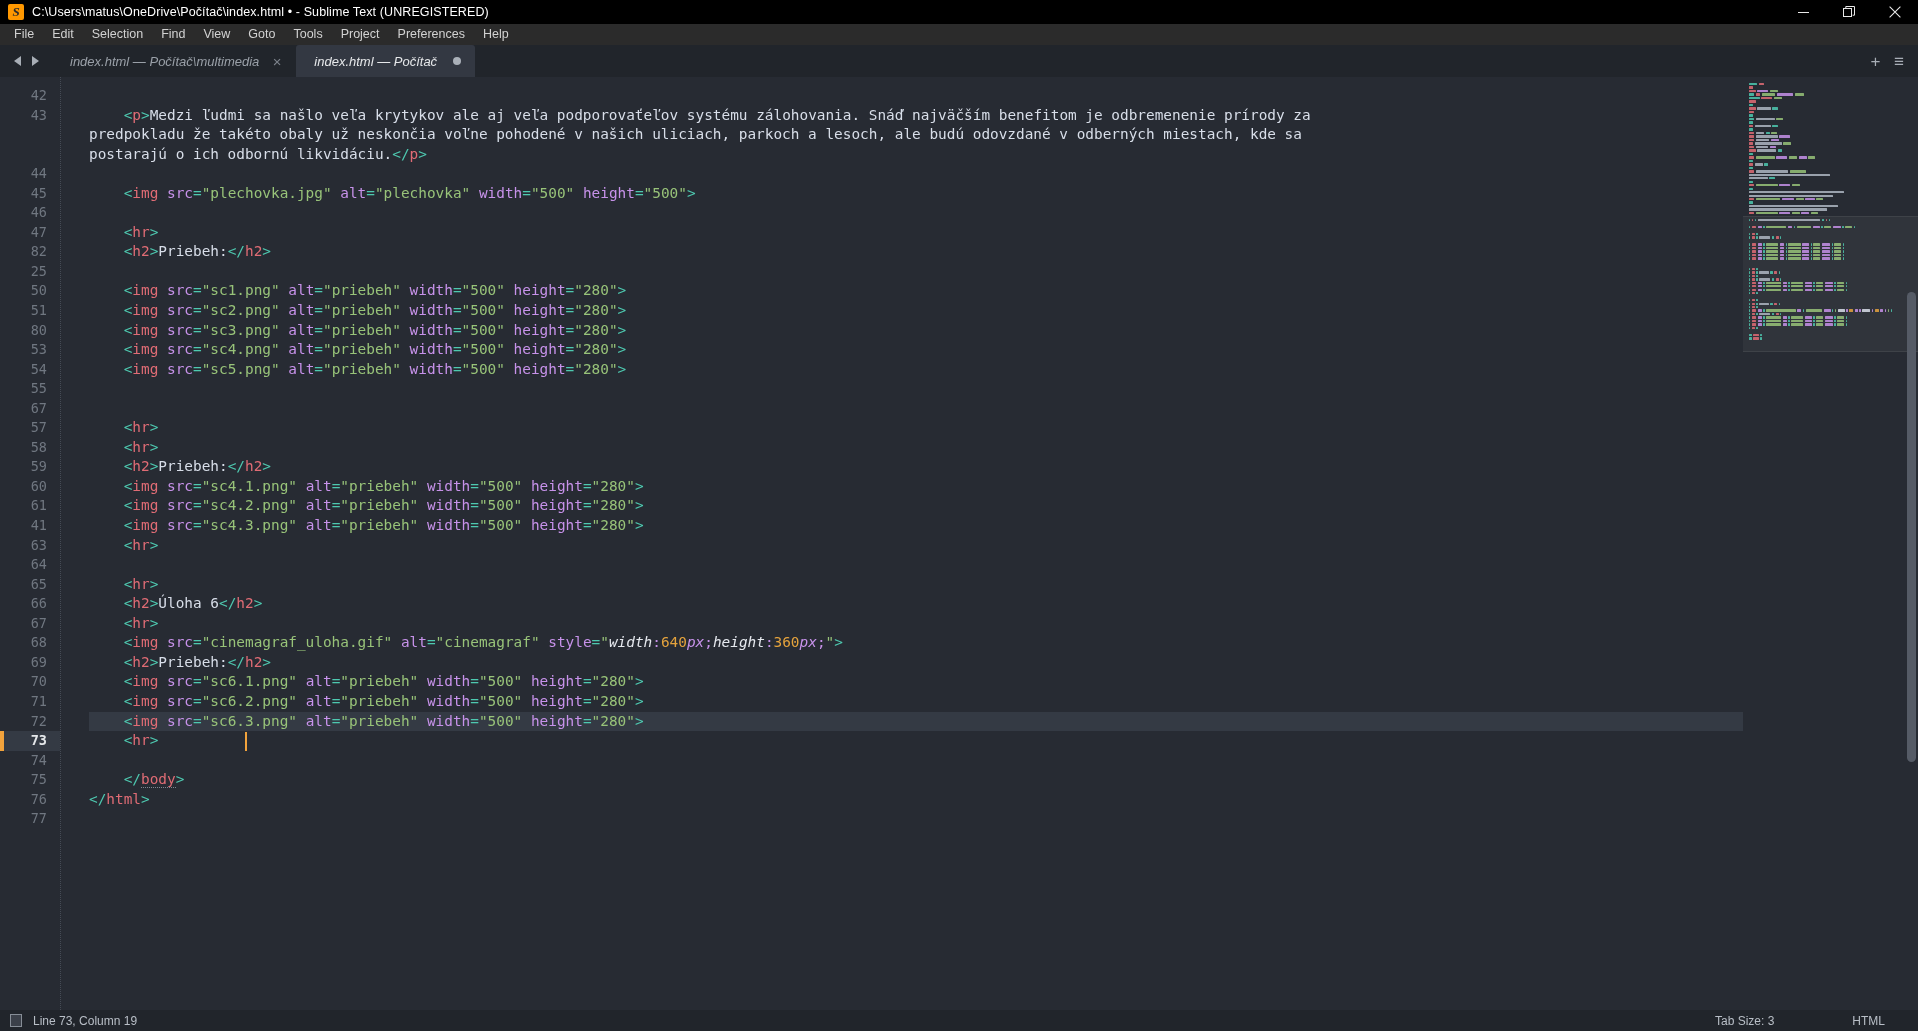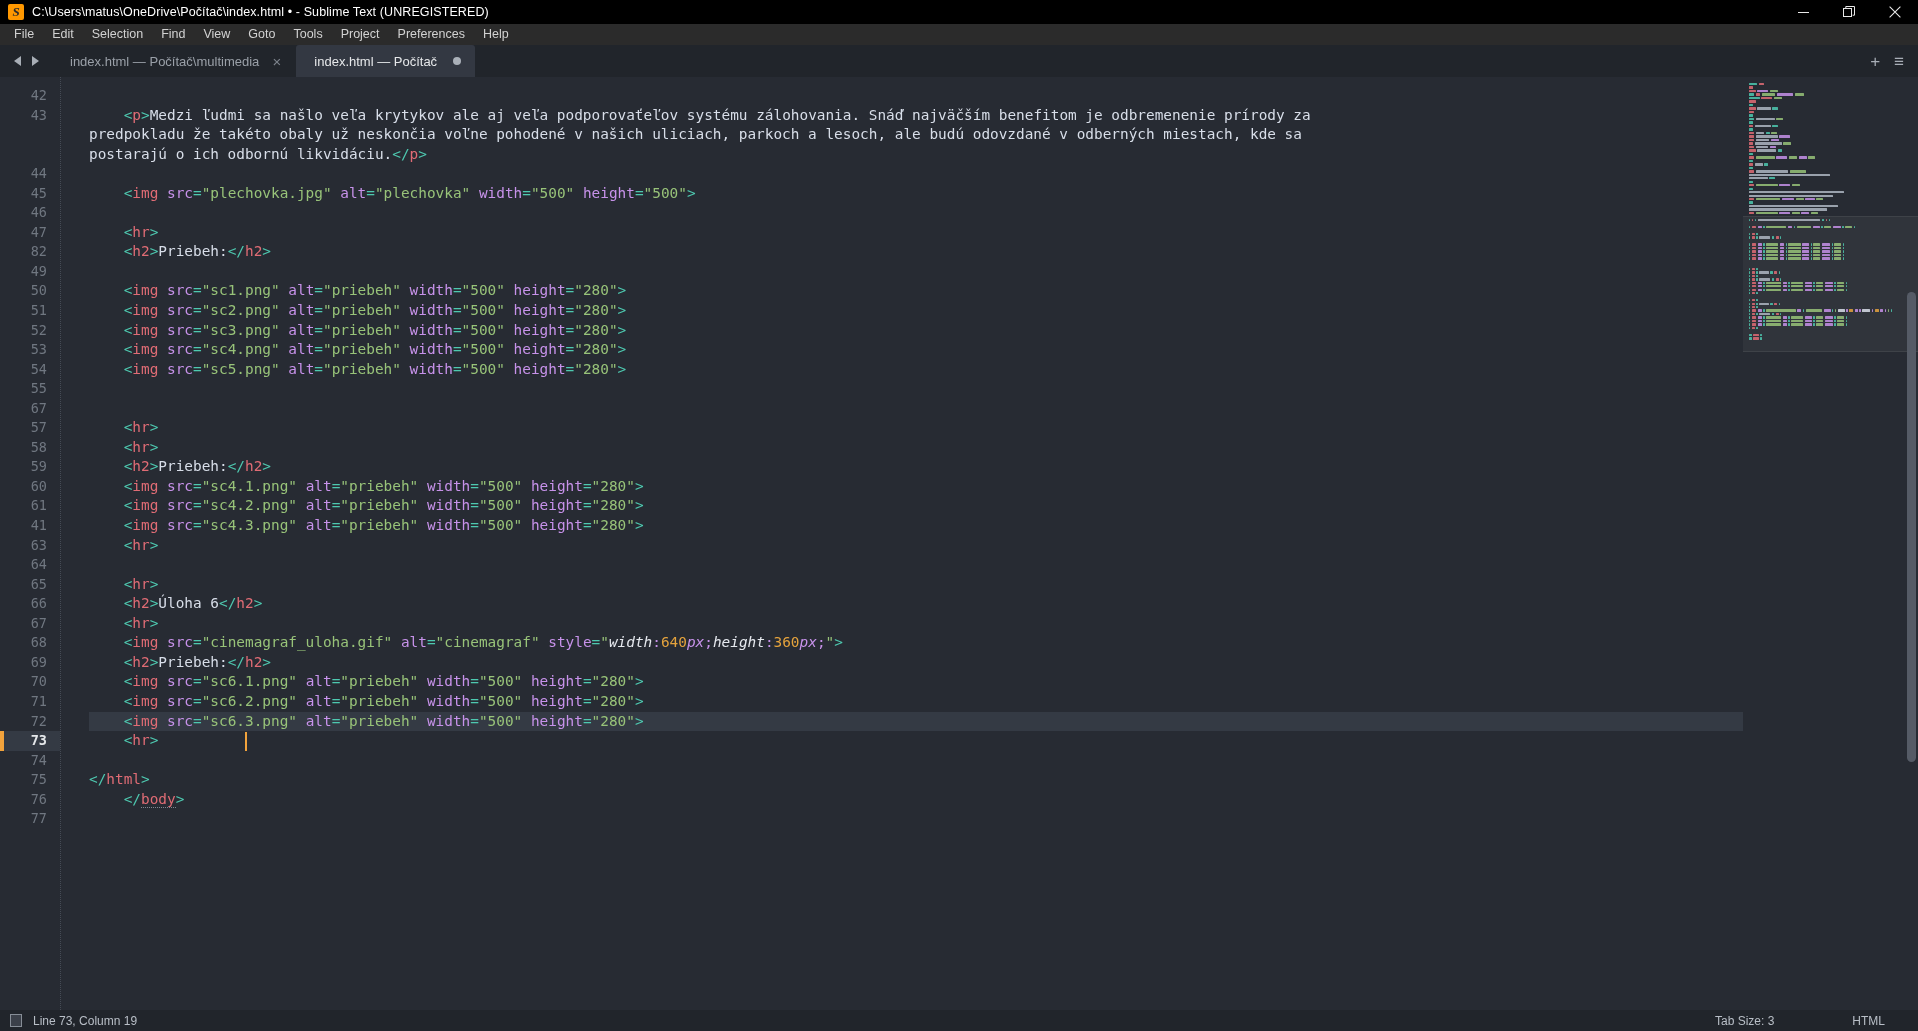--- a/index.html
+++ b/index.html
@@ -36,20 +36,21 @@
     height:21px; background:#2b2b2b; display:flex; align-items:center;
     font-family:"Liberation Sans", sans-serif; font-size:12.5px; color:#d2d2d2;
     padding-left:5px;
   }
   .menu-item{ padding:2px 9px 3px 9px; white-space:nowrap; line-height:15px; }
 
   
   #tabbar{
     height:32px; background:#21252b; display:flex; align-items:flex-start;
     position:relative;
+    font-style:italic;
   }
   #tab-nav{
     display:flex; align-items:center; gap:7px;
     padding:0 11px 0 12px; height:32px;
   }
   #tab-nav svg{ display:block; }
   .tab{
     height:32px; display:flex; align-items:center; gap:10px;
     padding:0 12px 0 18px; min-width:150px;
     font-family:"Liberation Sans", sans-serif; font-size:13px;
@@ -226,24 +227,24 @@
 
 <div id="editor-wrap">
   <div id="gutter">
       <div class="ln">42</div>
       <div class="ln" style="height: 58.65px;">43</div>
       <div class="ln">44</div>
       <div class="ln">45</div>
       <div class="ln">46</div>
       <div class="ln">47</div>
       <div class="ln">82</div>
-      <div class="ln">49</div>
+      <div class="ln">25</div>
       <div class="ln">50</div>
       <div class="ln">51</div>
-      <div class="ln">52</div>
+      <div class="ln">80</div>
       <div class="ln">53</div>
       <div class="ln">54</div>
       <div class="ln">55</div>
       <div class="ln">67</div>
       <div class="ln">57</div>
       <div class="ln">58</div>
       <div class="ln">59</div>
       <div class="ln">60</div>
       <div class="ln">61</div>
       <div class="ln">41</div>
@@ -291,22 +292,22 @@
       <div class="lrow"><span class="t-punct">    &lt;</span><span class="t-tag">hr</span><span class="t-punct">&gt;</span></div>
       <div class="lrow"><span class="t-punct">    &lt;</span><span class="t-tag">h2</span><span class="t-punct">&gt;</span><span class="t-text">Úloha 6</span><span class="t-punct">&lt;/</span><span class="t-tag">h2</span><span class="t-punct">&gt;</span></div>
       <div class="lrow"><span class="t-punct">    &lt;</span><span class="t-tag">hr</span><span class="t-punct">&gt;</span></div>
       <div class="lrow"><span class="t-punct">    &lt;</span><span class="t-tag">img</span><span class="t-attr"> src</span><span class="t-punct">=</span><span class="t-str">"cinemagraf_uloha.gif"</span><span class="t-attr"> alt</span><span class="t-punct">=</span><span class="t-str">"cinemagraf"</span><span class="t-attr"> style</span><span class="t-punct">=</span><span class="t-str">"</span><span class="t-css-prop">width</span><span class="t-css-punct">:</span><span class="t-css-num">640</span><span class="t-css-unit">px</span><span class="t-css-punct">;</span><span class="t-css-prop">height</span><span class="t-css-punct">:</span><span class="t-css-num">360</span><span class="t-css-unit">px</span><span class="t-css-punct">;</span><span class="t-str">"</span><span class="t-punct">&gt;</span></div>
       <div class="lrow"><span class="t-punct">    &lt;</span><span class="t-tag">h2</span><span class="t-punct">&gt;</span><span class="t-text">Priebeh:</span><span class="t-punct">&lt;/</span><span class="t-tag">h2</span><span class="t-punct">&gt;</span></div>
       <div class="lrow"><span class="t-punct">    &lt;</span><span class="t-tag">img</span><span class="t-attr"> src</span><span class="t-punct">=</span><span class="t-str">"sc6.1.png"</span><span class="t-attr"> alt</span><span class="t-punct">=</span><span class="t-str">"priebeh"</span><span class="t-attr"> width</span><span class="t-punct">=</span><span class="t-str">"500"</span><span class="t-attr"> height</span><span class="t-punct">=</span><span class="t-str">"280"</span><span class="t-punct">&gt;</span></div>
       <div class="lrow"><span class="t-punct">    &lt;</span><span class="t-tag">img</span><span class="t-attr"> src</span><span class="t-punct">=</span><span class="t-str">"sc6.2.png"</span><span class="t-attr"> alt</span><span class="t-punct">=</span><span class="t-str">"priebeh"</span><span class="t-attr"> width</span><span class="t-punct">=</span><span class="t-str">"500"</span><span class="t-attr"> height</span><span class="t-punct">=</span><span class="t-str">"280"</span><span class="t-punct">&gt;</span></div>
       <div class="lrow curline"><span class="t-punct">    &lt;</span><span class="t-tag">img</span><span class="t-attr"> src</span><span class="t-punct">=</span><span class="t-str">"sc6.3.png"</span><span class="t-attr"> alt</span><span class="t-punct">=</span><span class="t-str">"priebeh"</span><span class="t-attr"> width</span><span class="t-punct">=</span><span class="t-str">"500"</span><span class="t-attr"> height</span><span class="t-punct">=</span><span class="t-str">"280"</span><span class="t-punct">&gt;</span></div>
       <div class="lrow"><span class="t-punct">    &lt;</span><span class="t-tag">hr</span><span class="t-punct">&gt;</span></div>
       <div class="lrow">&nbsp;</div>
+      <div class="lrow"><span class="t-punct">    &lt;/</span><span class="t-tag underl">body</span><span class="t-punct">&gt;</span></div>
       <div class="lrow"><span class="t-punct">&lt;/</span><span class="t-tag">html</span><span class="t-punct">&gt;</span></div>
-      <div class="lrow"><span class="t-punct">    &lt;/</span><span class="t-tag underl">body</span><span class="t-punct">&gt;</span></div>
     </div>
   <div id="minimap">
     <div id="mm-viewport" style="top: 139px; height: 136px;"></div>
   <div class="mm">
         <span style="background: rgb(78, 201, 176); width: 8.1px; opacity: 0.85;"></span>
         <span style="background: rgb(224, 108, 117); width: 5.4px; opacity: 0.85;"></span>
       </div>
       <div class="mm">
         <span style="background: rgb(224, 108, 117); width: 4.05px; opacity: 0.85;"></span>
       </div>

